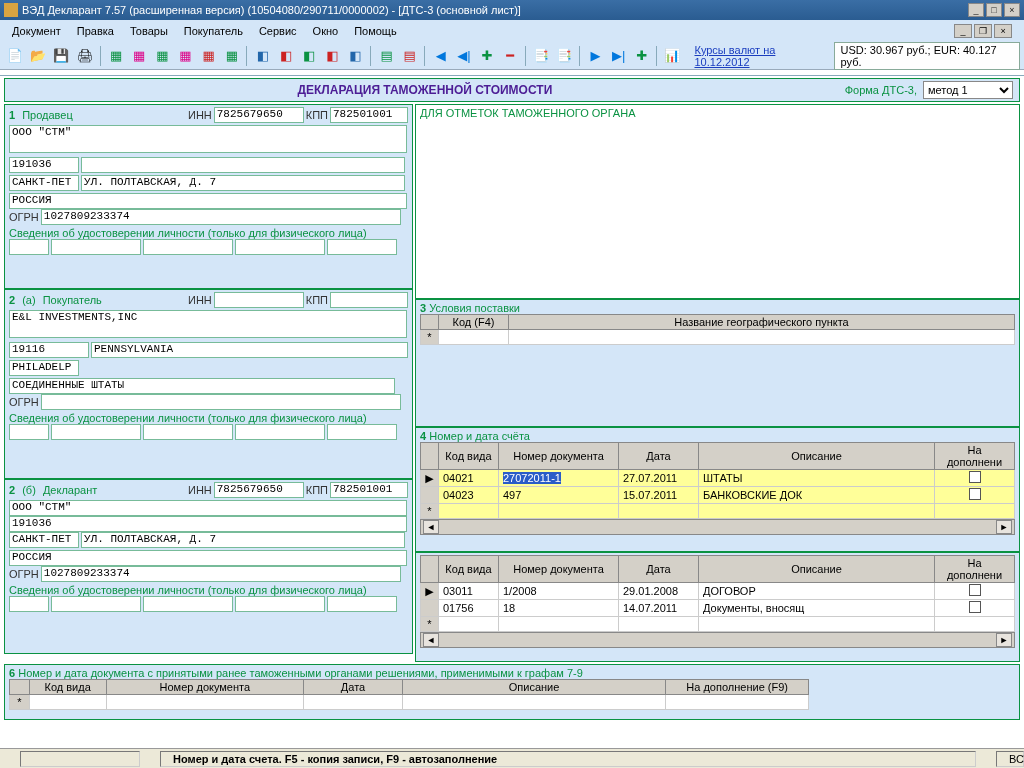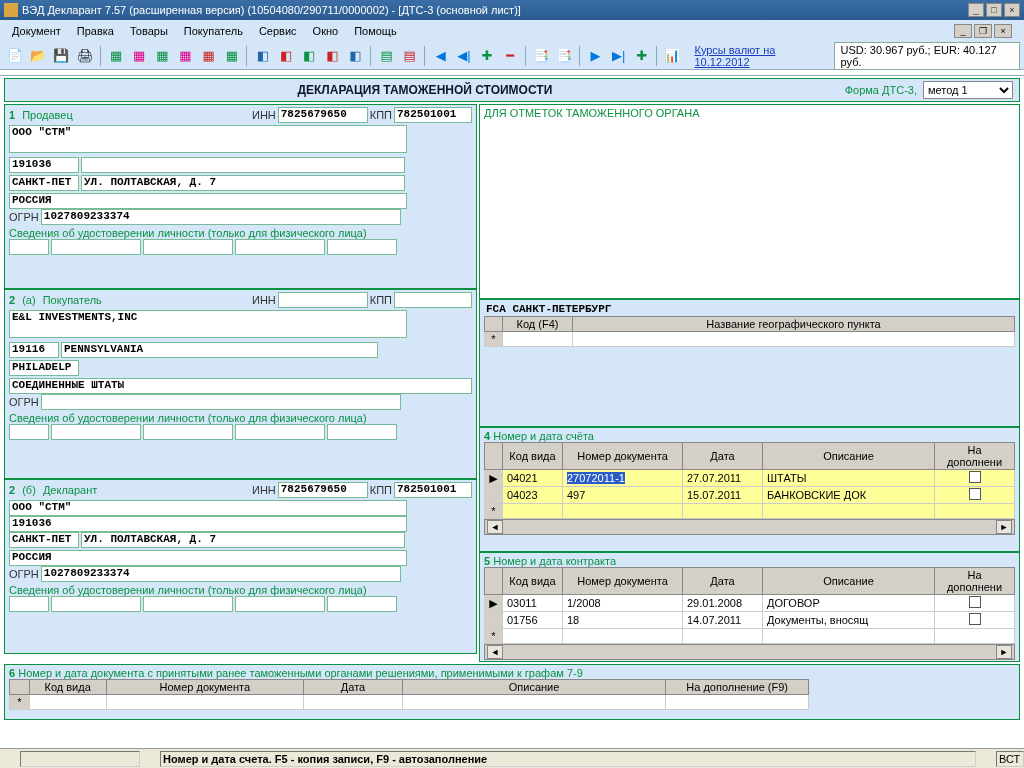--- a/index.html
+++ b/index.html
@@ -12,45 +12,45 @@
 .menubar span { padding: 2px 8px; cursor: pointer; }
 .menubar .mdi-ctrl { margin-left: auto; display: flex; }
 .menubar .mdi-btn { width: 16px; height: 14px; background: #d4d0c8; border: 1px solid #888; margin-left: 2px; display: inline-flex; align-items: center; justify-content: center; font-size: 9px; cursor: pointer; }
 .toolbar { background: #d4e6f8; height: 28px; display: flex; align-items: center; padding: 0 4px; border-bottom: 1px solid #9ab; }
 .tbtn { width: 22px; height: 22px; margin: 0 1px; border: 1px solid transparent; display: inline-flex; align-items: center; justify-content: center; font-size: 13px; cursor: pointer; }
 .tsep { width: 2px; height: 20px; border-left: 1px solid #8ab; margin: 0 3px; }
 .rates-link { color: #1a3dbf; text-decoration: underline; margin-left: 10px; cursor: pointer; }
 .rates-box { border: 1px solid #8a9; background: #fefefe; padding: 1px 6px; margin-left: 6px; font-size: 11px; }
 .tabstrip { background: #fff; height: 6px; border-bottom: 1px solid #8ab; }
 .doc-header { background: #d4e6f8; border: 1px solid #0a9242; display: flex; align-items: center; padding: 2px 6px; margin: 2px 4px 2px 4px; }
-.doc-title { font-weight: bold; color: #0f172a; flex: 1; text-align: center; font-size: 12px; }
+.doc-title { font-weight: bold; color: #4c1d95; flex: 1; text-align: center; font-size: 12px; }
 .form-dd { width: 90px; height: 18px; border: 1px solid #888; background: #fff; font-size: 11px; }
 .form-lbl { color: #0a9242; margin: 0 6px; }
 .maingrid { display: flex; margin: 0 4px; gap: 2px; }
 .col { display: flex; flex-direction: column; }
 .colL { flex: 0 0 408px; }
 .colR { flex: 1; }
 .cell { border: 1px solid #0a9242; background: #d4e6f8; padding: 2px 4px; margin-bottom: 0; position: relative; }
 .cell-h { color: #0a9242; font-size: 11px; margin-bottom: 1px; }
 .cell-num { font-weight: bold; color: #0a9242; }
 .fld-row { display: flex; align-items: center; gap: 2px; margin-bottom: 2px; }
 .input { background: #fff; border: 1px solid #7b9; height: 16px; padding: 0 2px; font-family: 'Courier New', monospace; font-size: 11px; white-space: nowrap; overflow: hidden; }
-.mono { font-family: 'Courier New', monospace; font-weight: bold; }
+.mono { font-family: 'Courier New', monospace; }
 .lbl { color: #333; }
 .hint { color: #0a9242; font-size: 11px; }
 .tbl { border-collapse: collapse; width: 100%; background: #fff; font-size: 11px; }
 .tbl th { background: #d4d0c8; border: 1px solid #888; font-weight: normal; padding: 1px 4px; }
 .tbl td { border: 1px solid #ccc; padding: 1px 4px; }
 .rowheadercol { width: 18px; background: #d4d0c8; border: 1px solid #888; text-align: center; }
 .scroll-row { display: flex; background: #d4d0c8; height: 16px; border: 1px solid #888; align-items: center; padding: 0 2px; justify-content: space-between; }
 .scroll-btn { width: 16px; height: 14px; background: #e8e4de; border: 1px solid #888; display: inline-flex; align-items: center; justify-content: center; font-size: 9px; cursor: pointer; }
 .yellow { background: #ffff99; }
 .sel { background: #2a5cc8; color: #fff; }
 .statusbar { position: absolute; bottom: 0; left: 0; right: 0; height: 20px; background: #ece9d8; border-top: 1px solid #999; display: flex; align-items: center; font-size: 11px; }
-.status-seg { border: 1px inset #ccc; height: 16px; padding: 0 2px; display: flex; align-items: center; margin-left: 20px; }
+.status-seg { border: 1px inset #ccc; height: 16px; padding: 0 12px; display: flex; align-items: center; margin-left: 20px; }
 .chk { width: 12px; height: 12px; border: 1px solid #555; background: #fff; display: inline-block; }
 </style>
 </head>
 <body>
 
 <div class="title-bar">
   <span class="title-icon"></span>
   <span class="txt">ВЭД Декларант 7.57 (расширенная версия) (10504080/290711/0000002) - [ДТС-3 (основной лист)]</span>
   <span class="wbtn">_</span>
   <span class="wbtn">□</span>
@@ -159,27 +159,27 @@
         <span class="cell-num">2</span>&nbsp;
         <span class="cell-h">(а)</span>&nbsp;
         <span class="cell-h" style="flex:1">Покупатель</span>
         <span class="lbl">ИНН</span>
         <span class="input mono" style="width:90px"></span>
         <span class="lbl">КПП</span>
         <span class="input mono" style="width:78px"></span>
       </div>
       <div class="input mono" style="width:398px;height:28px">E&amp;L INVESTMENTS,INC</div>
       <div class="fld-row" style="margin-top:4px">
-        <span class="input mono" style="width:50px">19116</span>
+        <span class="input mono" style="width:80px">19116</span>
         <span class="input mono" style="width:317px">PENNSYLVANIA</span>
       </div>
       <div class="fld-row">
         <span class="input mono" style="width:70px">PHILADELP</span>
       </div>
-      <div class="input mono" style="width:463px">СОЕДИНЕННЫЕ ШТАТЫ</div>
+      <div class="input mono" style="width:386px">СОЕДИНЕННЫЕ ШТАТЫ</div>
       <div class="fld-row">
         <span class="lbl">ОГРН</span>
         <span class="input mono" style="width:360px"></span>
       </div>
       <div class="hint">Сведения об удостоверении личности (только для физического лица)</div>
       <div class="fld-row">
         <span class="input" style="width:40px"></span>
         <span class="input" style="width:90px"></span>
         <span class="input" style="width:90px"></span>
         <span class="input" style="width:90px"></span>
@@ -218,21 +218,21 @@
       </div>
     </div>
   </div>
 
   <div class="col colR">
     <div class="cell" style="height:195px;background:#fff">
       <div class="cell-h">ДЛЯ ОТМЕТОК ТАМОЖЕННОГО ОРГАНА</div>
     </div>
 
     <div class="cell" style="height:128px">
-      <div class="mono" style="background:#d4e6f8;padding:1px 2px">FCA  САНКТ-ПЕТЕРБУРГ</div>
+      <div><span class="cell-num">3</span>&nbsp;<span class="cell-h">Условия поставки</span></div>
       <table class="tbl">
         <tbody>
             <tr>
               <th class="rowheadercol"></th>
               <th style="width:70px">Код (F4)</th>
               <th>Название географического пункта</th>
             </tr>
         <tr>
               <td class="rowheadercol">*</td>
               <td></td>
@@ -280,21 +280,20 @@
             </tr>
       </tbody>
         </table>
       <div class="scroll-row">
           <span class="scroll-btn">◄</span>
           <span class="scroll-btn">►</span>
         </div>
     </div>
 
     <div class="cell" style="height:110px;padding-bottom:0">
-      <div><span class="cell-num">5</span>&nbsp;<span class="cell-h">Номер и дата контракта</span></div>
       <table class="tbl">
         <tbody>
             <tr>
               <th class="rowheadercol"></th>
               <th style="width:60px">Код вида</th>
               <th style="width:120px">Номер документа</th>
               <th style="width:80px">Дата</th>
               <th>Описание</th>
               <th style="width:80px">На дополнени</th>
             </tr>

